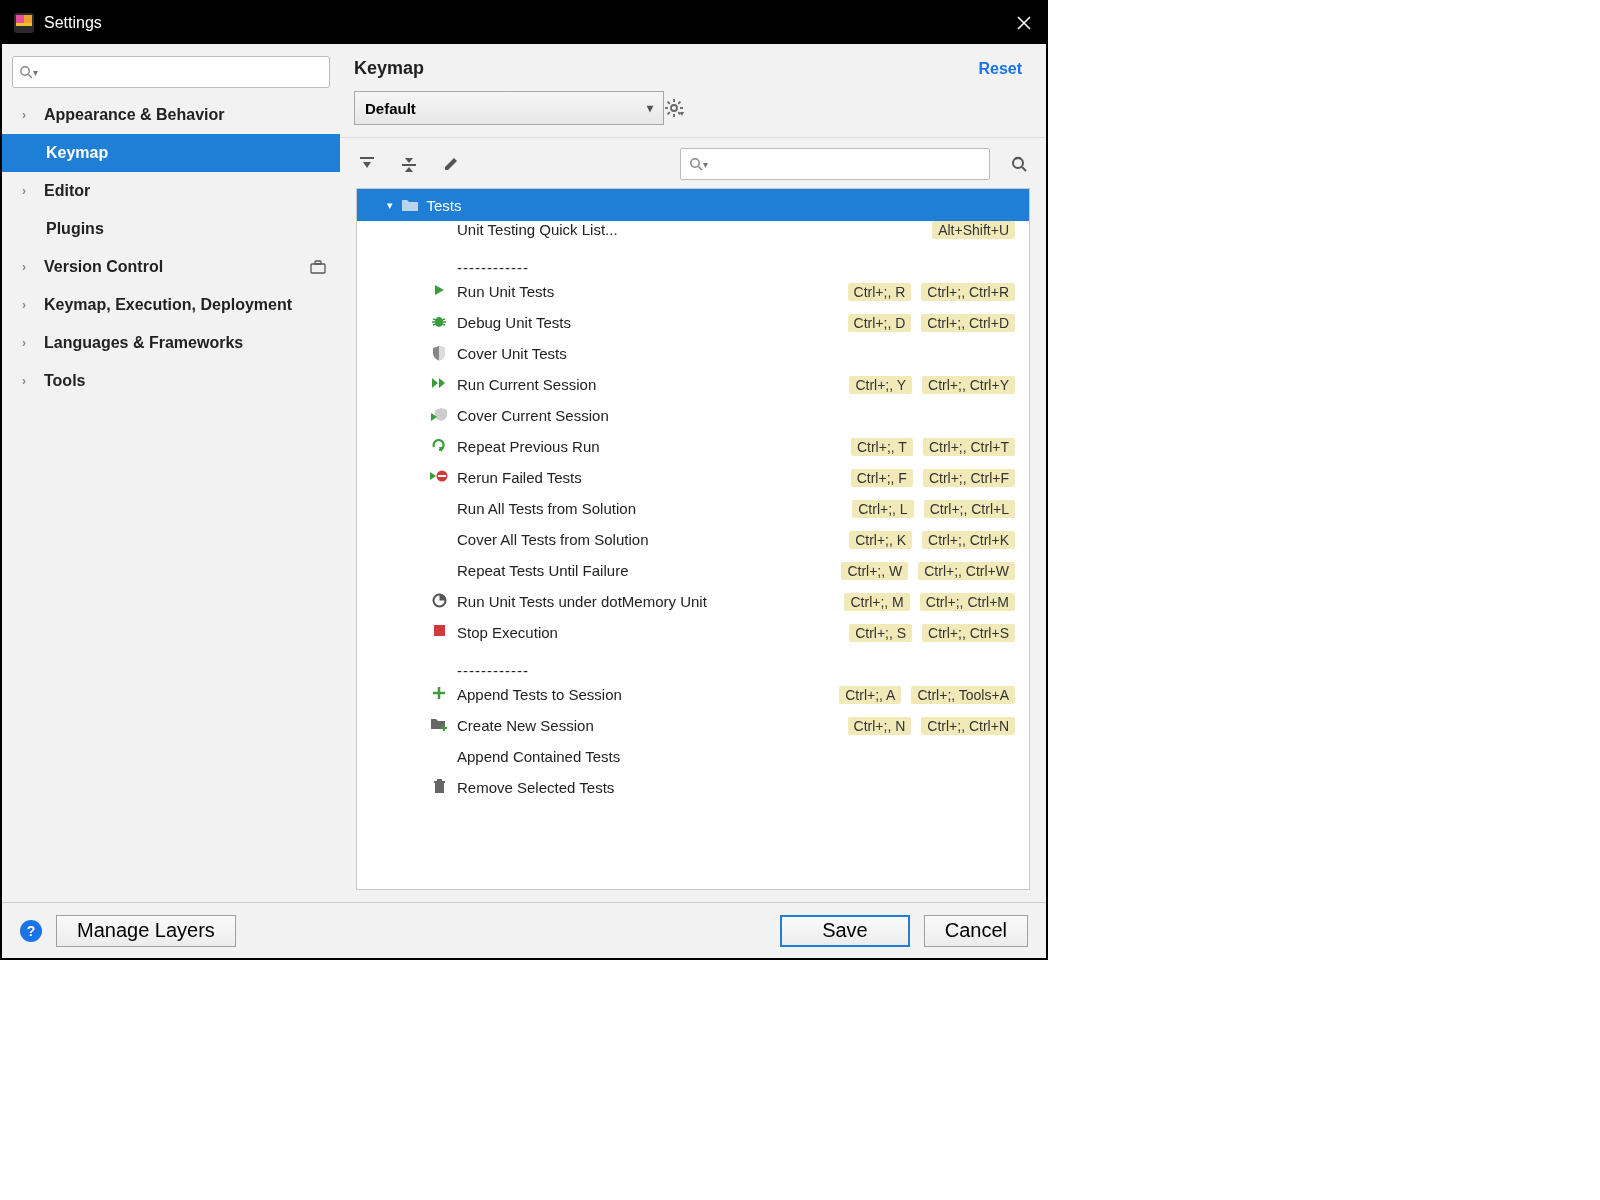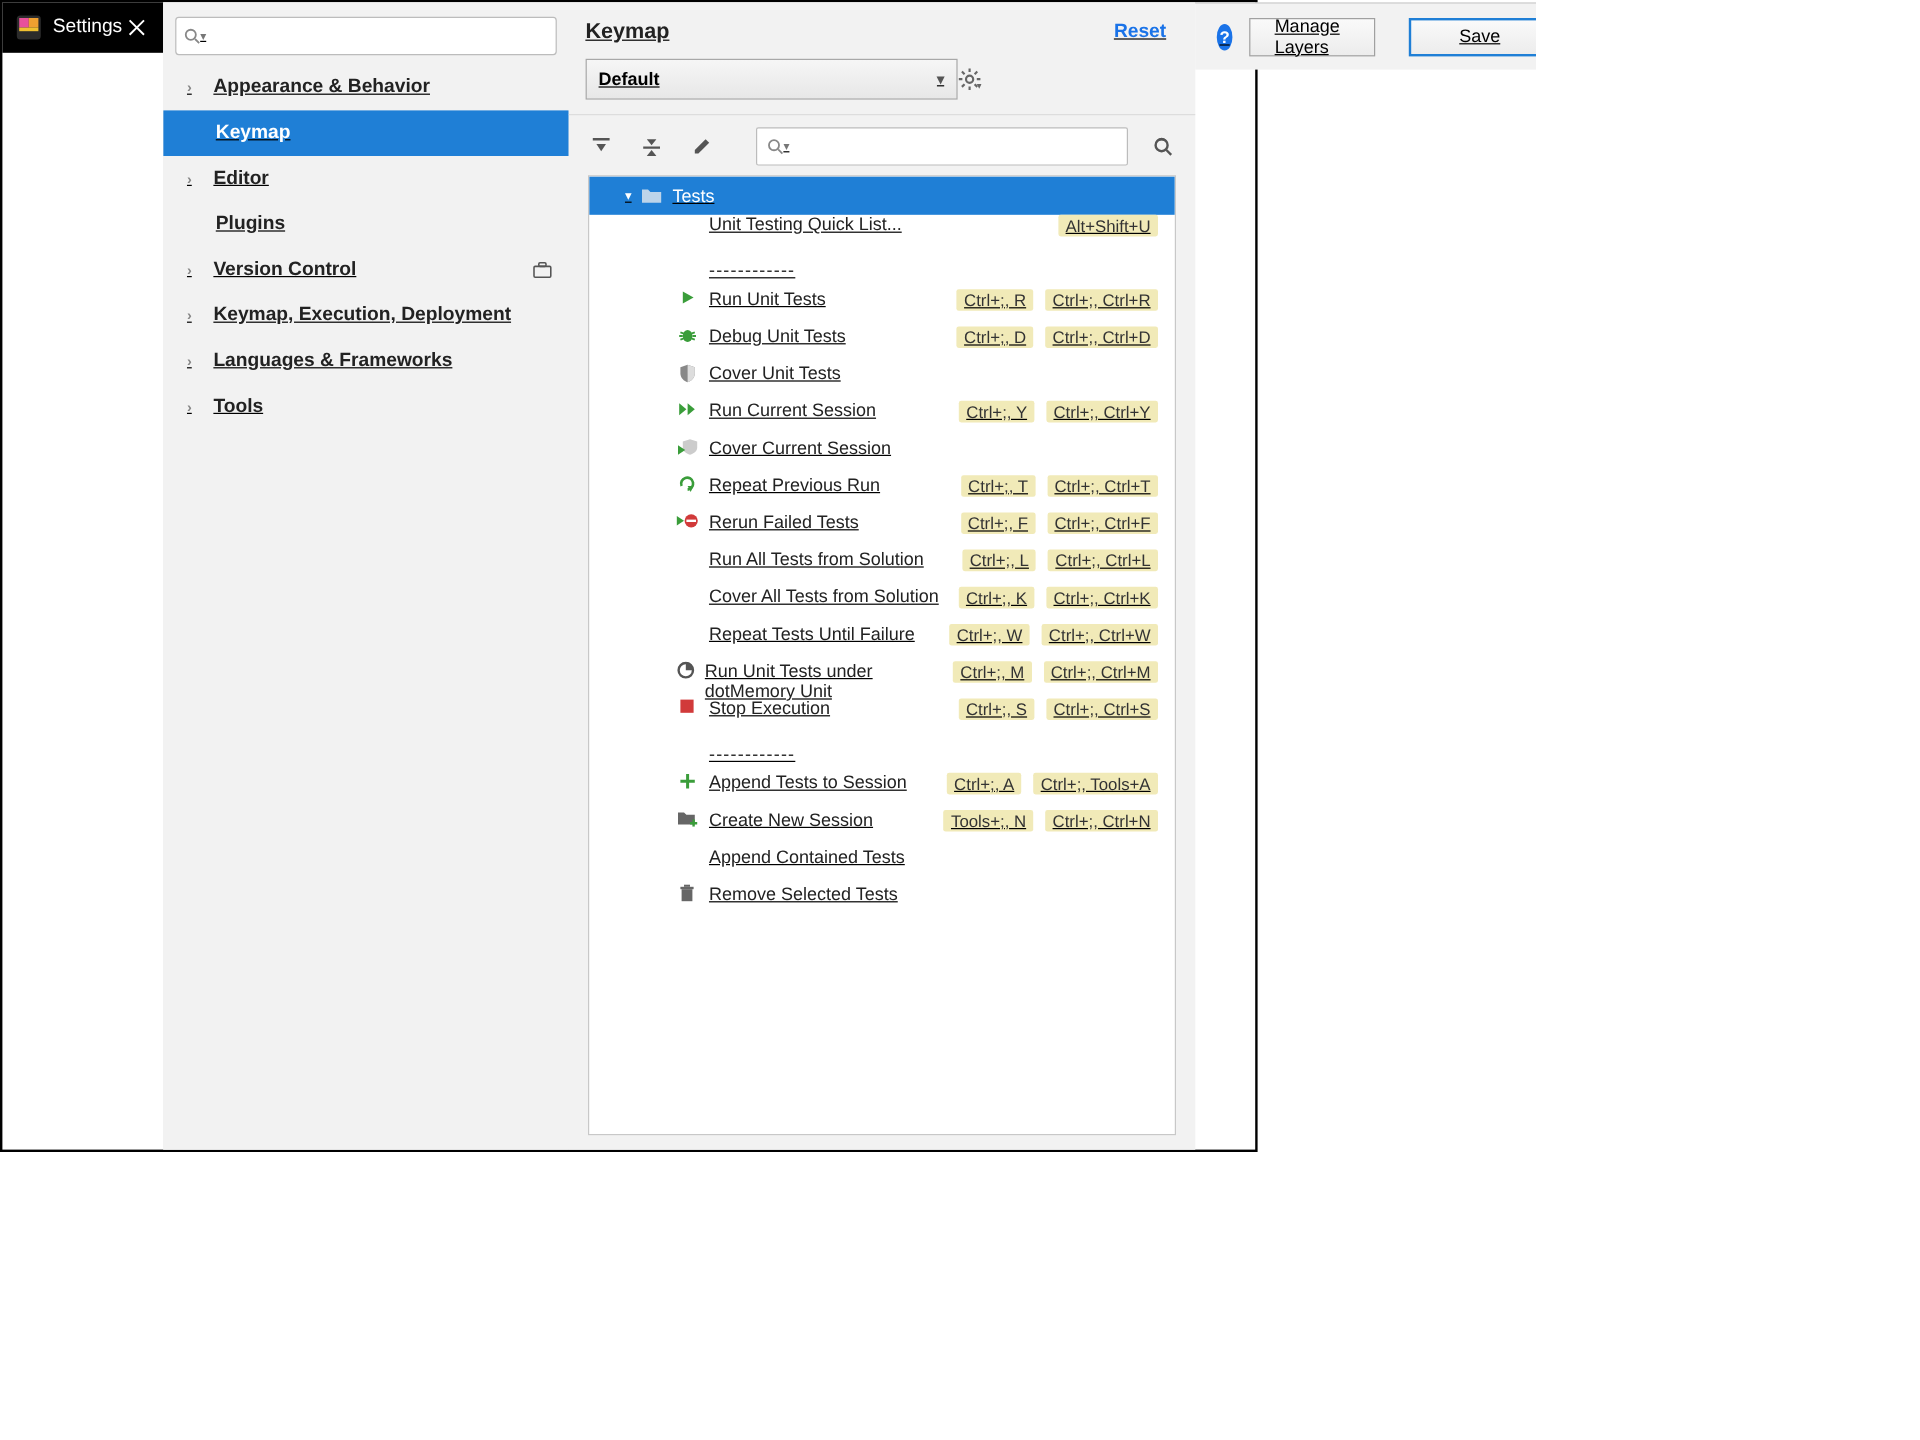--- a/index.html
+++ b/index.html
@@ -1,17 +1,17 @@
 <!DOCTYPE html>
 <html><head>
 <meta charset="utf-8">
 <style>
   * { box-sizing: border-box; margin: 0; padding: 0; }
   html, body { width: 1280px; height: 960px; font-family: "Segoe UI", Arial, sans-serif; font-size: 15px; background: #fff; overflow: hidden; }
-  .window { width: 1048px; height: 960px; display: flex; flex-direction: row; border: 2px solid #000; text-decoration: underline; }
+  .window { width: 1048px; height: 960px; display: flex; flex-direction: column; border: 2px solid #000; }
   .titlebar { height: 42px; background: #000; color: #fff; display: flex; align-items: center; padding: 0 10px; }
   .titlebar .app-icon { width: 24px; height: 24px; margin-right: 8px; display:flex; align-items:center; justify-content:center;}
   .titlebar .title { font-size: 16px; font-weight: 500; }
   .titlebar .spacer { flex: 1; }
   .titlebar .close { width: 24px; height: 24px; display:flex; align-items:center; justify-content:center; cursor:pointer; }
   .body { flex: 1; display: flex; background: #f2f2f2; min-height: 0; }
   .sidebar { width: 338px; background: #f2f2f2; display: flex; flex-direction: column; padding-top: 8px; }
   .search-wrap { padding: 4px 10px 8px 10px; }
   .search-box { width: 100%; height: 32px; border: 1px solid #bcbcbc; border-radius: 3px; background: #fff; display: flex; align-items: center; padding: 0 6px; }
   .search-box .mag { color: #777; margin-right: 2px; display:flex; align-items:center;}
@@ -43,21 +43,21 @@
   .group-row .chev2 { margin-right: 8px; font-size: 11px; }
   .group-row .folder { margin-right: 8px; display:flex; }
   .action-row { height: 31px; display: flex; align-items: flex-start; padding-left: 100px; padding-right: 14px; font-size: 15px; cursor: pointer;}
   .action-row .icon { width: 20px; margin-left:-28px; margin-right: 8px; display: flex; align-items: center; justify-content: center; }
   .action-row .label { color: #222; }
   .action-row .shortcuts { margin-left: auto; display: flex; gap: 10px; }
   .shortcut { background: #f1eab8; border-radius: 2px; padding: 1px 6px; font-size: 14px; color: #333; white-space: nowrap; }
   .separator { height: 31px; display:flex; align-items:center; padding-left:100px; color:#222; letter-spacing: 1px;}
   .footer { height: 56px; border-top: 1px solid #ccc; display: flex; align-items: center; padding: 0 18px; gap: 14px; background: #f2f2f2; }
   .help-icon { width: 22px; height: 22px; border-radius: 50%; background: #1a73e8; color: #fff; display: flex; align-items: center; justify-content: center; font-size: 14px; font-weight: bold; cursor: pointer; }
-  .btn { height: 32px; padding: 0 20px; border: 1px solid #a0a0a0; background: linear-gradient(#fafafa,#ececec); font-size: 15px; cursor: pointer; display:flex; align-items:center; }
+  .btn { height: 32px; padding: 0 20px; border: 1px solid #a0a0a0; background: linear-gradient(#fafafa,#ececec); font-size: 20px; cursor: pointer; display:flex; align-items:center; }
   .btn.primary { border: 2px solid #1f7fd6; padding: 0 40px; }
   svg { display: block; }
 </style>
 </head>
 <body>
 
 <div class="window">
   <div class="titlebar">
     <div class="app-icon">
       <svg width="22" height="22" viewBox="0 0 22 22">
@@ -369,21 +369,21 @@
             <div class="action-row">
               <span class="icon">
                 <svg width="18" height="14" viewBox="0 0 18 14">
                   <path d="M1 2 L6 2 L8 4 L15 4 L15 12 L1 12 Z" fill="#666"></path>
                   <line x1="14" y1="8" x2="14" y2="14" stroke="#3a9d3a" stroke-width="2"></line>
                   <line x1="11" y1="11" x2="17" y2="11" stroke="#3a9d3a" stroke-width="2"></line>
                 </svg>
               </span>
               <span class="label">Create New Session</span>
               <span class="shortcuts">
-                <span class="shortcut">Tools+;, N</span>
+                <span class="shortcut">Ctrl+;, N</span>
                 <span class="shortcut">Ctrl+;, Ctrl+N</span>
               </span>
             </div>
             <div class="action-row">
               <span class="icon"></span>
               <span class="label">Append Contained Tests</span>
             </div>
             <div class="action-row">
               <span class="icon">
                 <svg width="13" height="15" viewBox="0 0 13 15">

